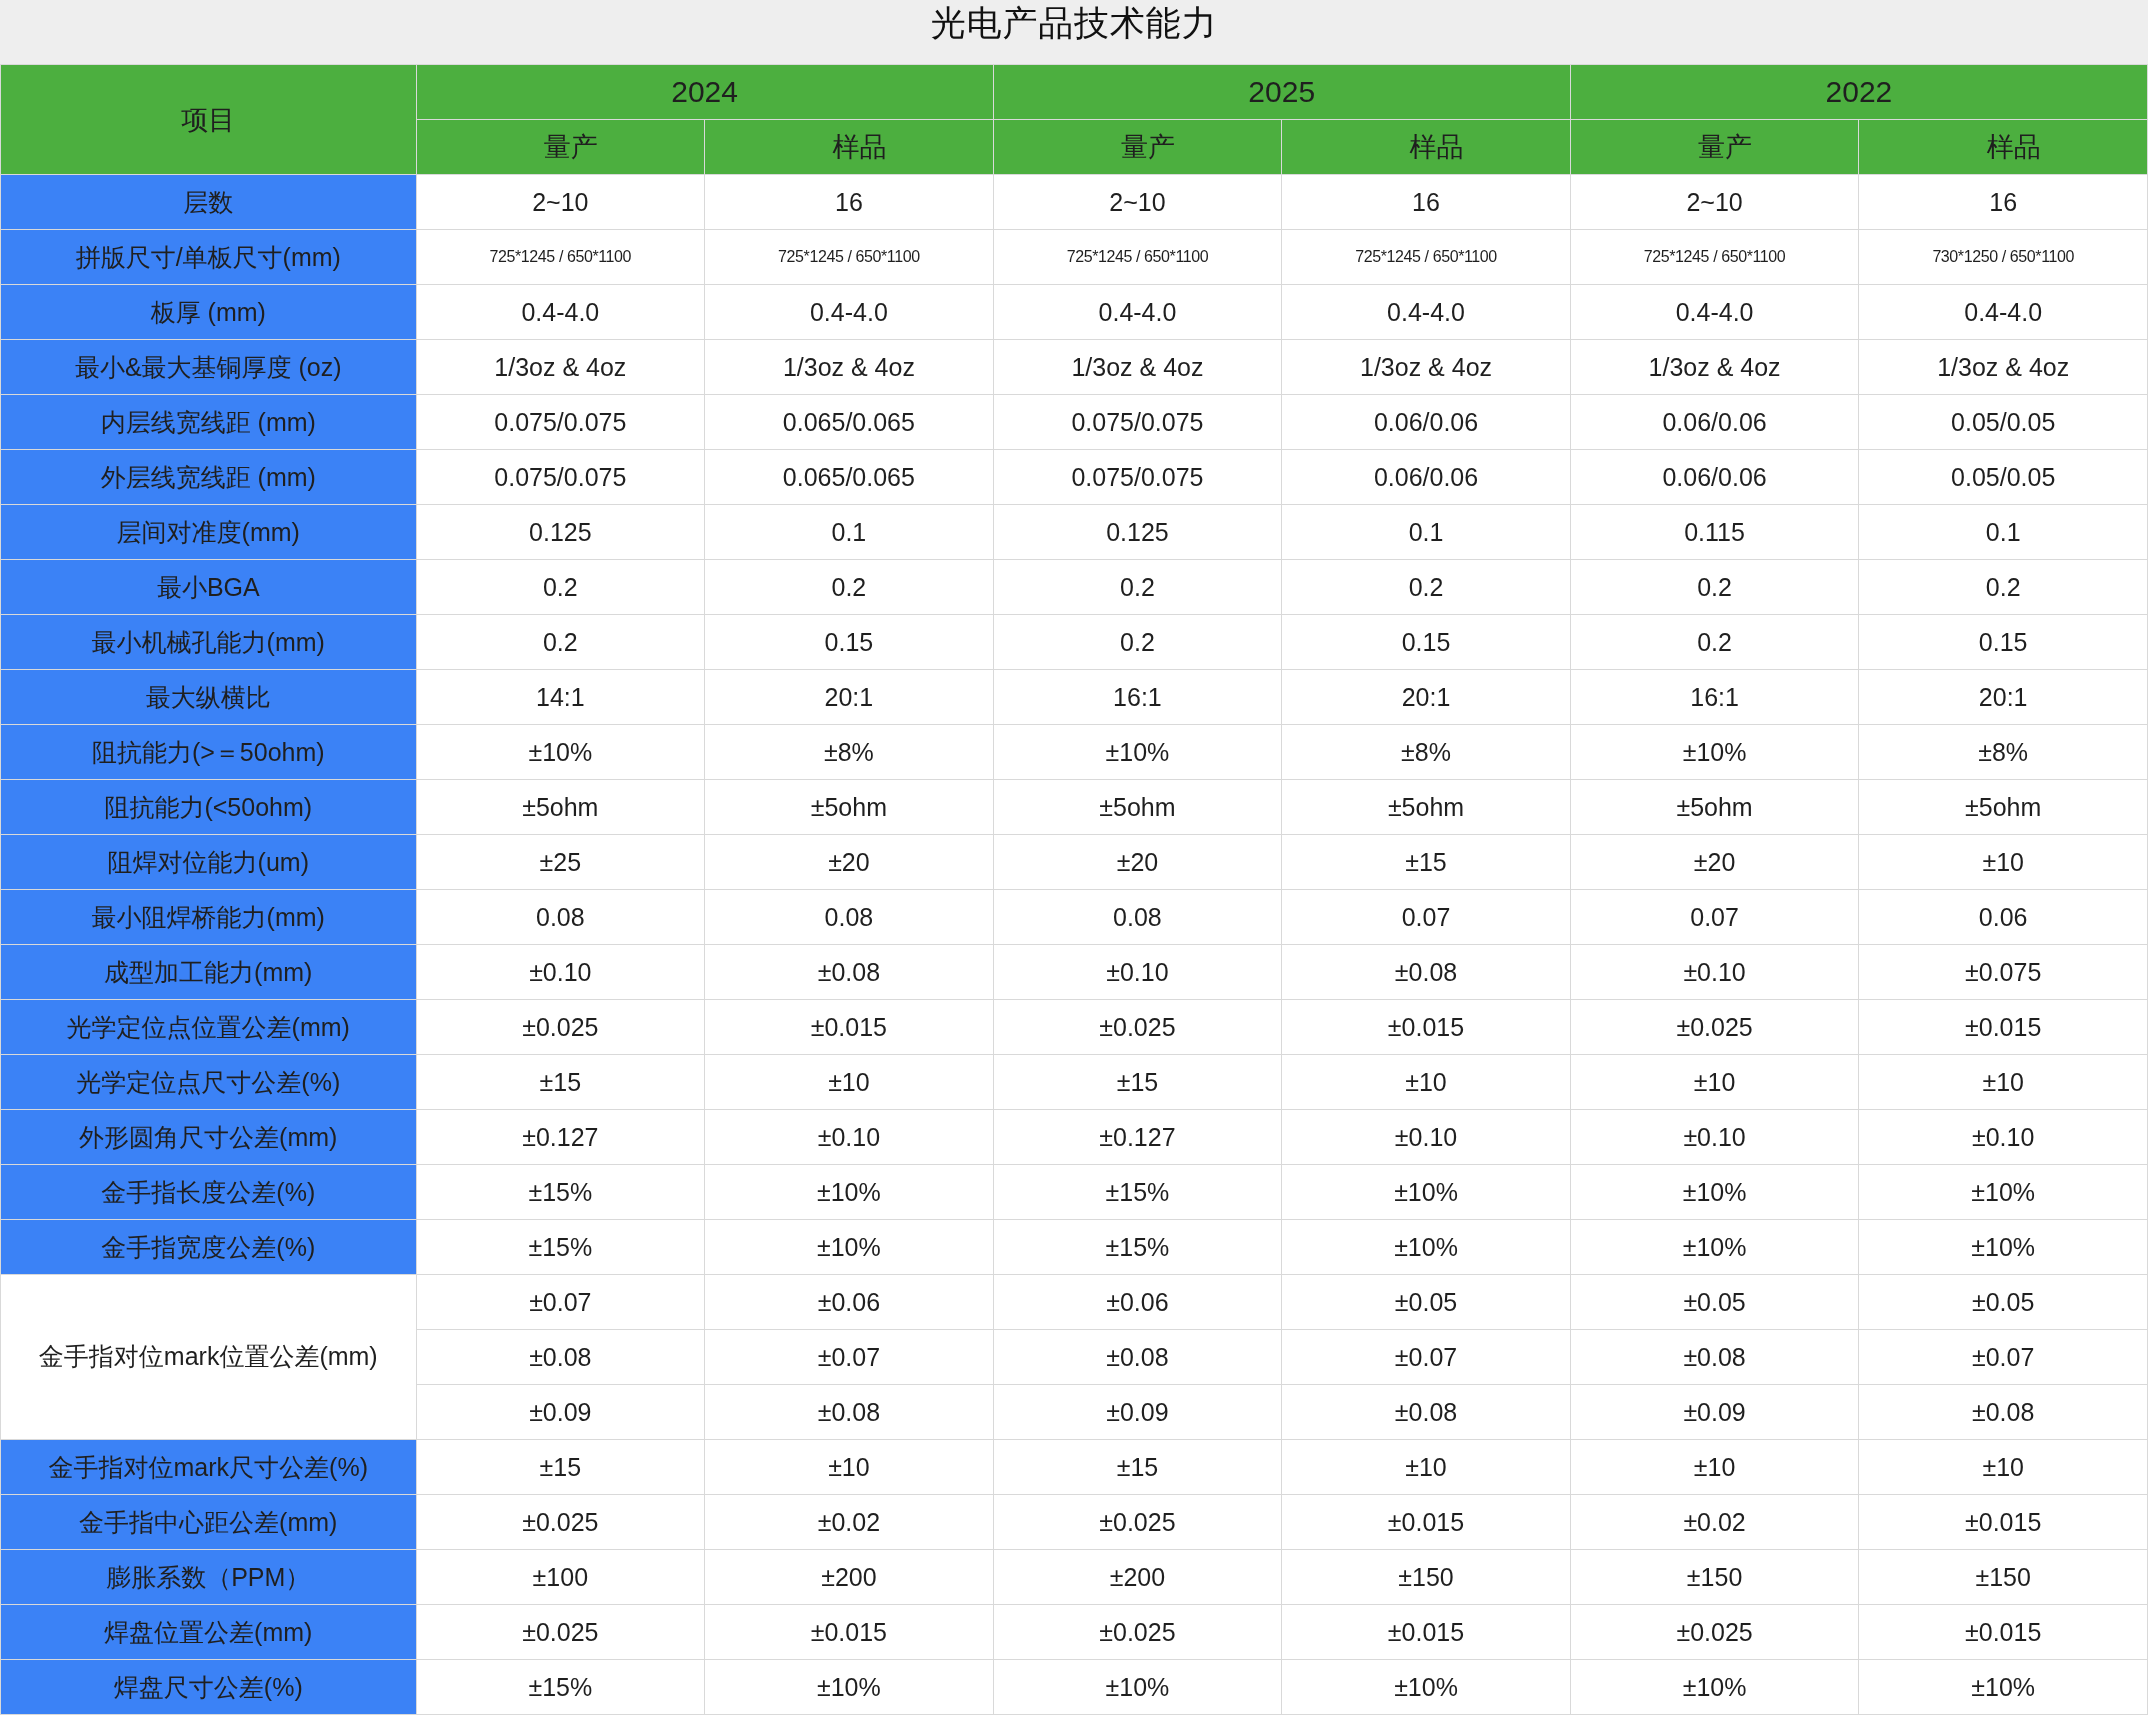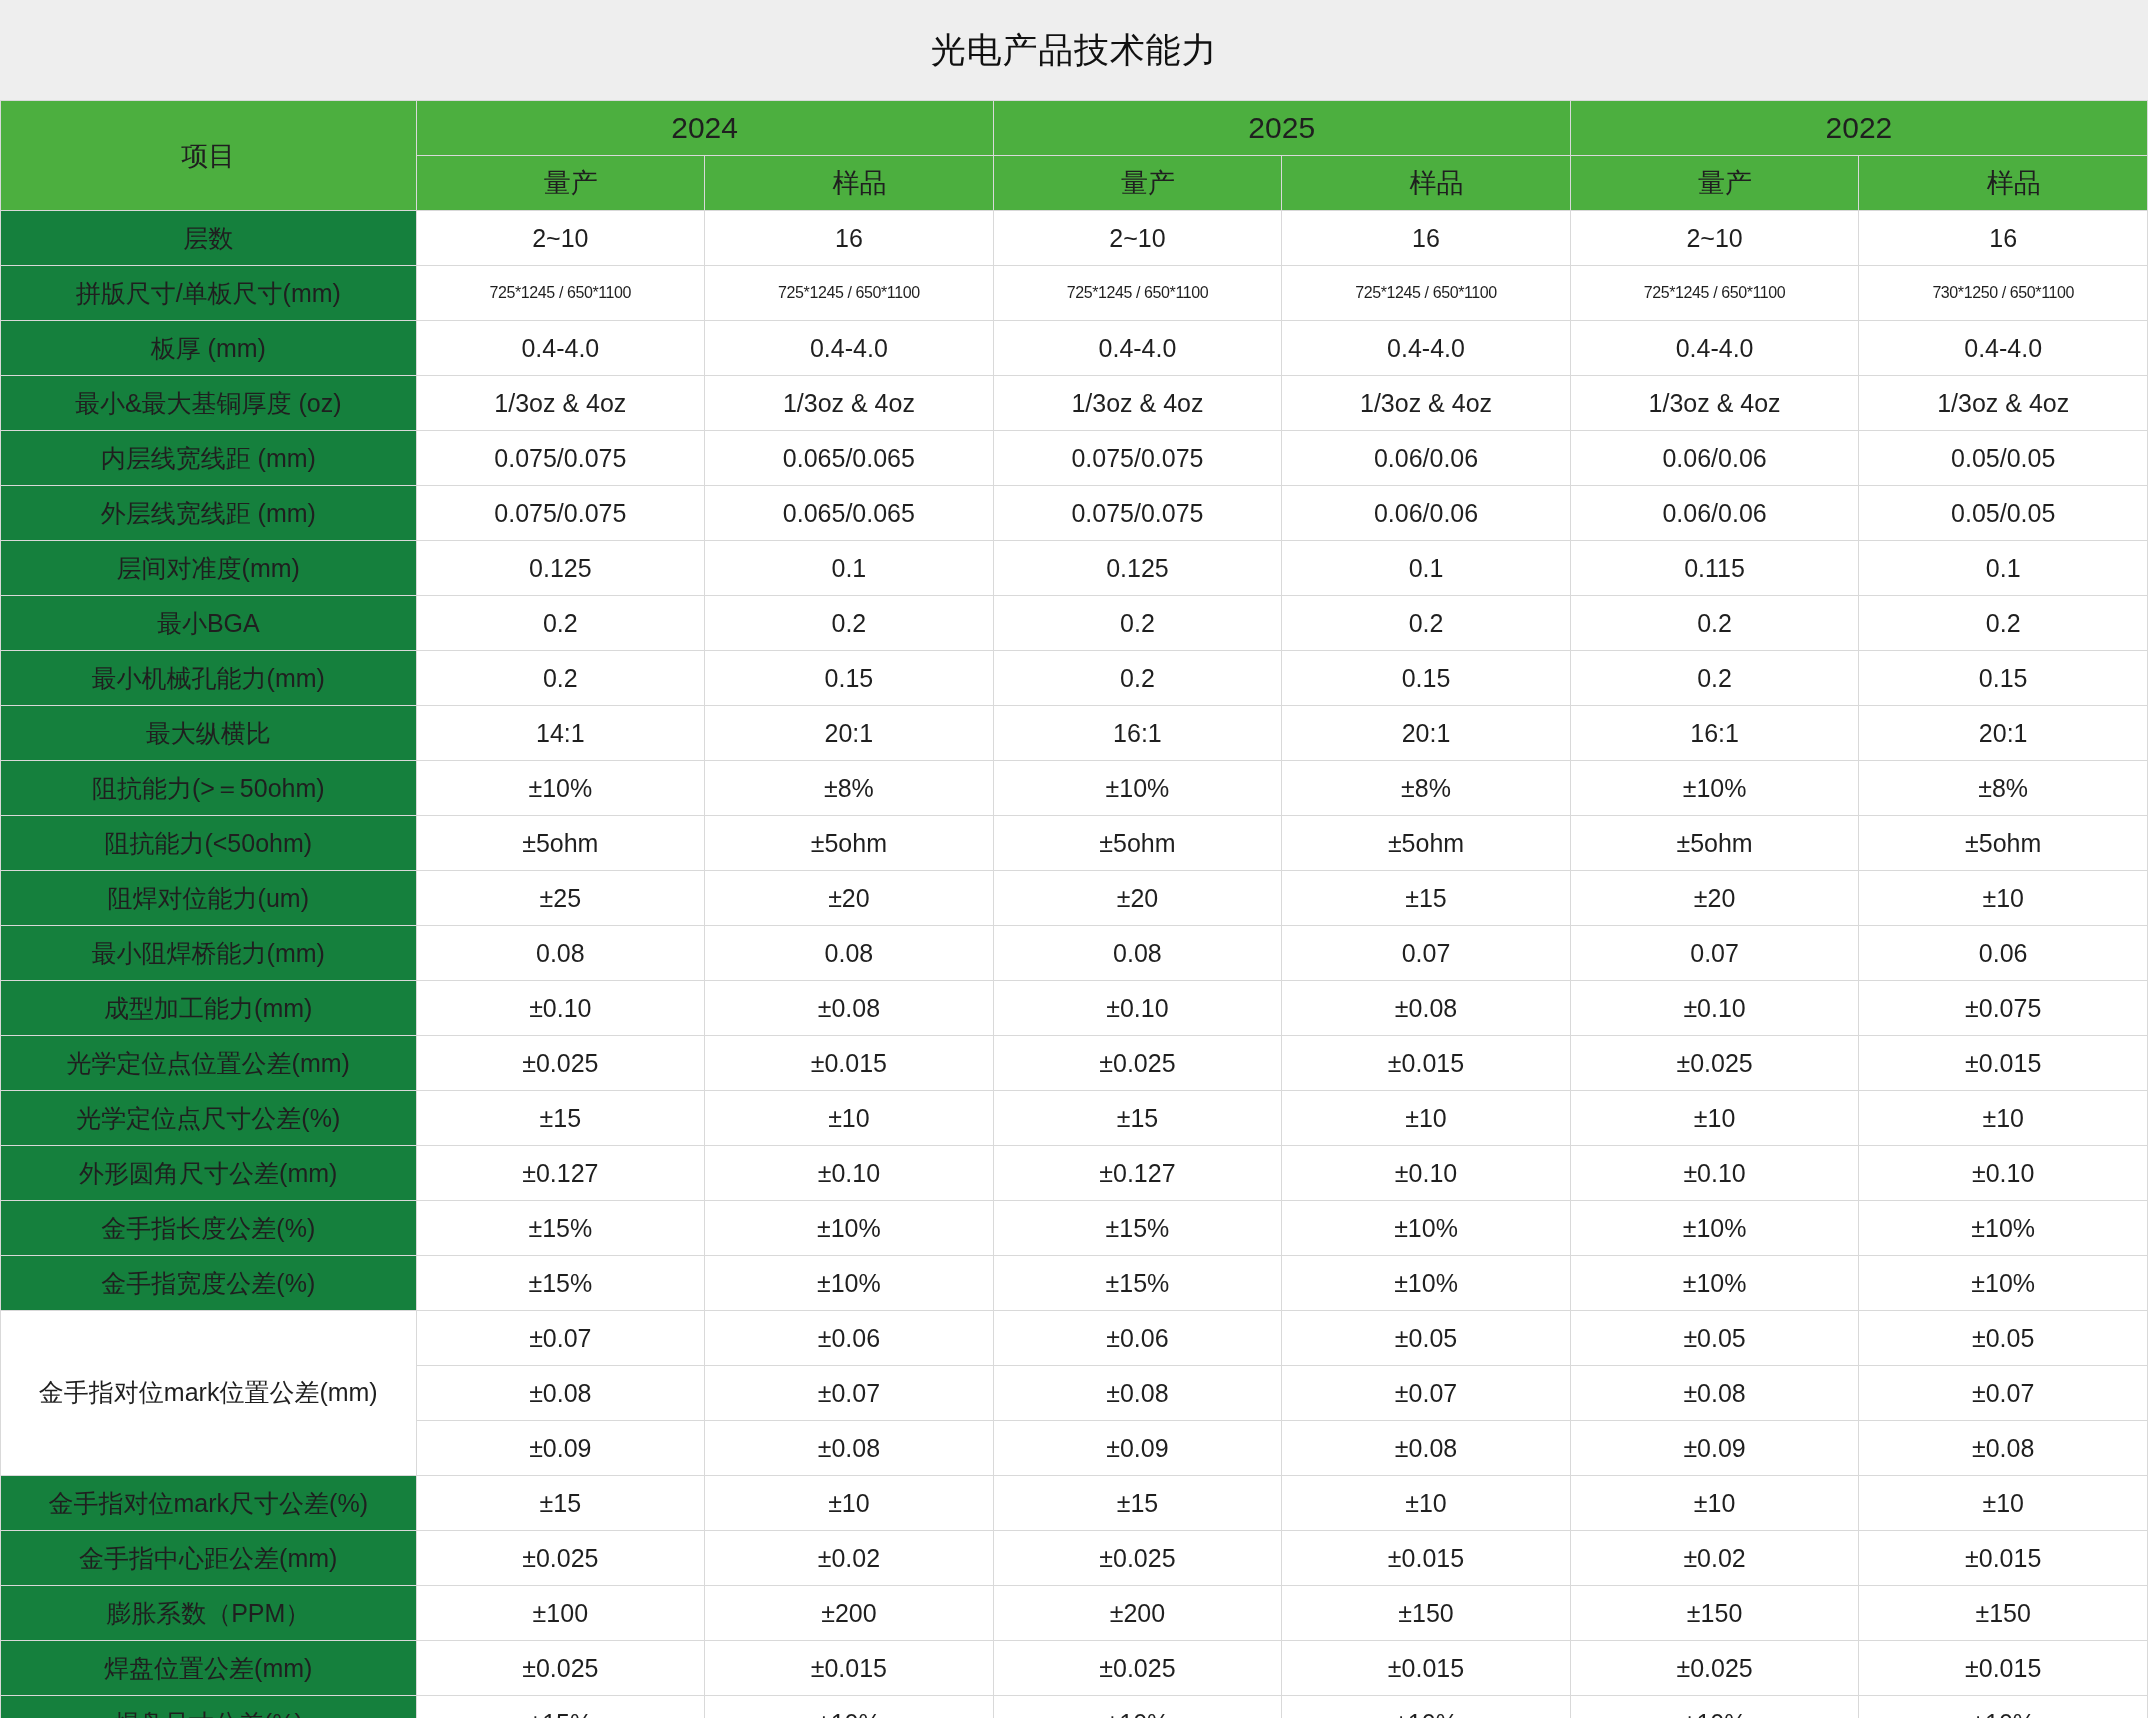--- a/index.html
+++ b/index.html
@@ -12,23 +12,22 @@
     font-family: "Liberation Sans", sans-serif;
     color: #1a1a1a;
   }
   .page {
     width: 2148px;
     box-sizing: border-box;
     background: #ffffff;
   }
   .title-bar {
     background: #eeeeee;
-    height: 100px;
+    height: 64px;
     display: flex;
-    align-items: center;
     justify-content: center;
   }
   .title-bar .title {
     font-size: 35px;
     color: #111111;
     letter-spacing: 0.8px;
   }
   table.cap {
     border-collapse: collapse;
     width: 2148px;
@@ -60,21 +59,21 @@
     padding-left: 21px;
   }
   thead th.proj {
     font-size: 27px;
   }
   col.c-label { width: 252px; }
   col.c-sub   { width: 0px; }
   col.c-data  { width: 175px; }
   td.rowlabel {
     font-size: 25px;
-    background: #15803d;
+    background: #3b82f6;
     margin-left: 48px;
   }
   td.grouplabel {
     font-size: 24px;
     line-height: 1.25;
     white-space: normal;
     padding: 0 5px;
   }
   td.sublabel {
     font-size: 24px;

